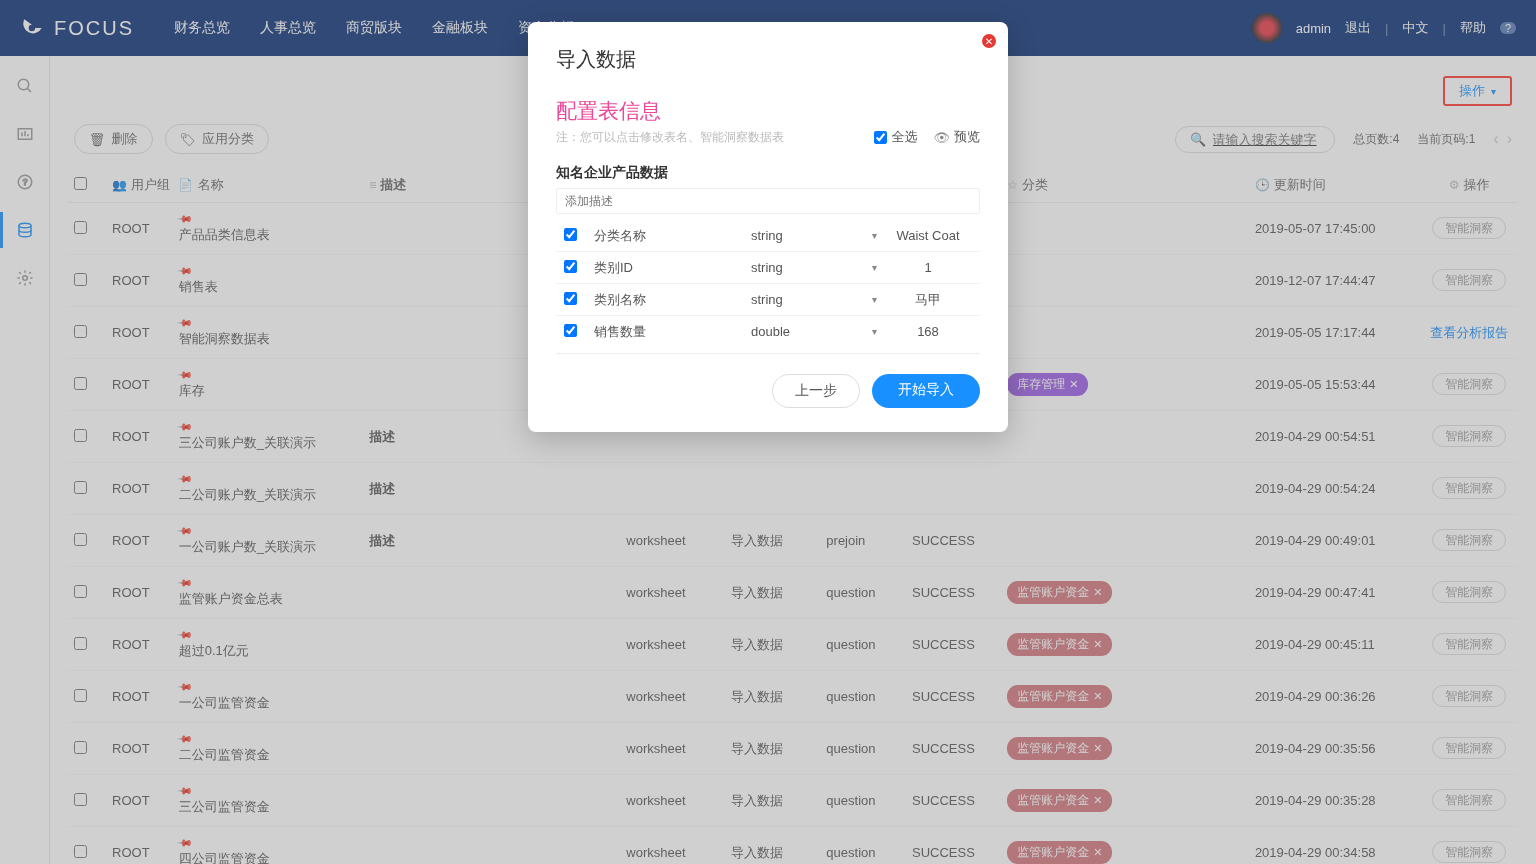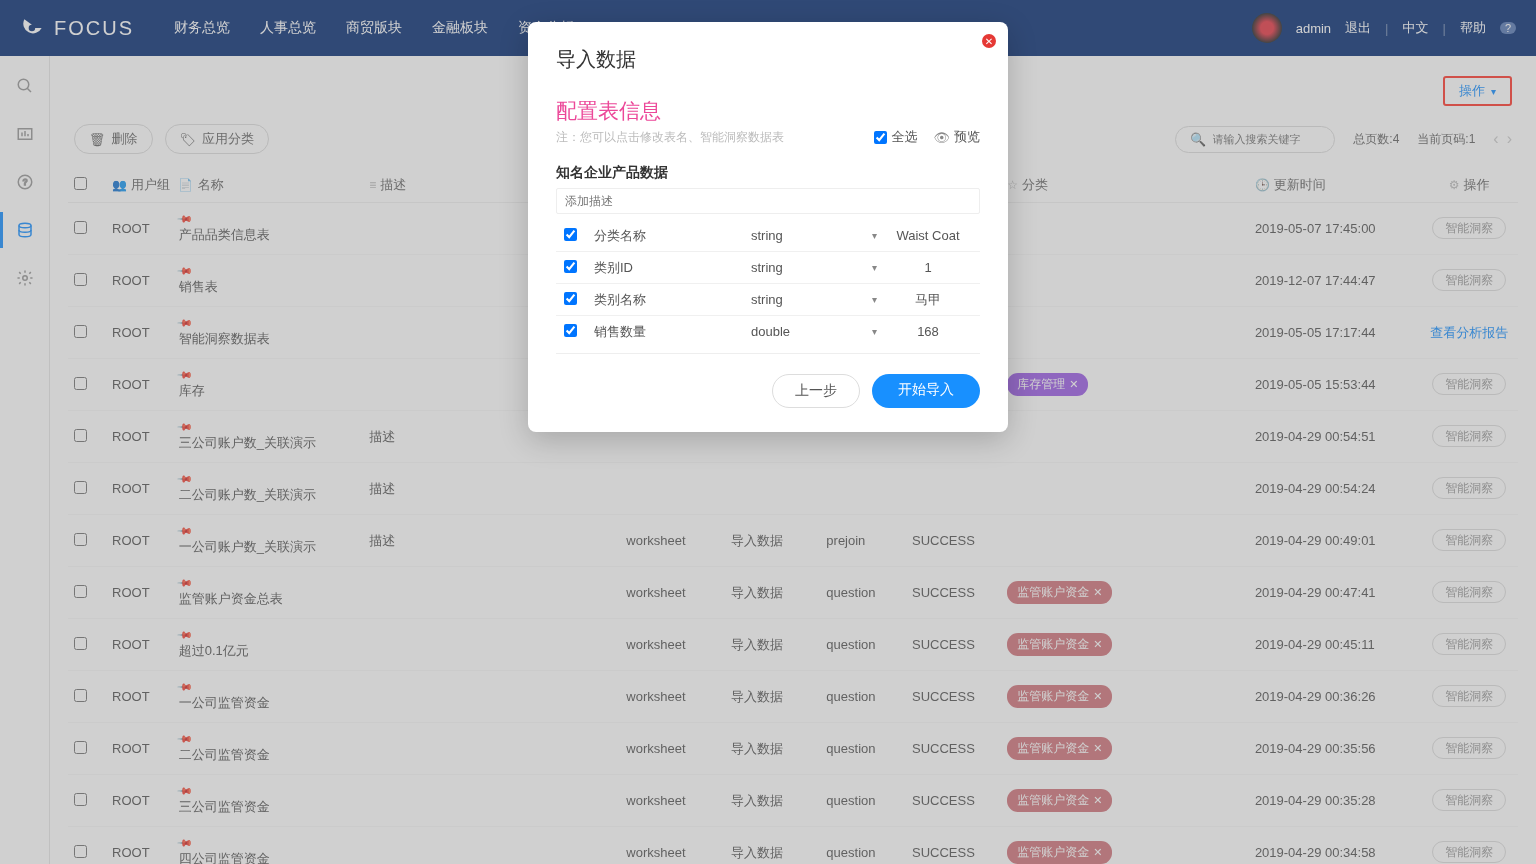--- a/index.html
+++ b/index.html
@@ -24,32 +24,32 @@
 .side-icon.active-bar::before { content:""; position:absolute; left:-15px; top:-8px; bottom:-8px; width:3px; background:#1890ff; }
 
 
 .main { position: absolute; left: 50px; right: 0; top: 56px; bottom: 0; background: #fff; padding: 20px 18px 0 18px; overflow: hidden; }
 .top-row { display:flex; align-items:center; justify-content:flex-end; margin-bottom:18px; padding: 0 6px; }
 .op-dropdown { border: 2px solid #ff3b30; color:#1890ff; padding: 4px 14px; border-radius: 3px; display:flex; align-items:center; gap:6px; cursor:pointer; font-size:13px;}
 .toolbar { display:flex; align-items:center; gap:12px; padding: 0 6px; margin-bottom: 14px;}
 .tb-btn { border:1px solid #ddd; border-radius: 16px; padding: 5px 14px; color:#666; display:flex; align-items:center; gap:6px; cursor:pointer; font-size:13px;}
 .tb-right { margin-left:auto; display:flex; align-items:center; gap:18px;}
 .search-box { border:1px solid #ddd; border-radius: 16px; padding: 5px 14px; width: 160px; display:flex; align-items:center; gap:6px; color:#bbb;}
-.search-box input { border:none; outline:none; width:100%; font-size:11px; color:#333;}
+.search-box input { border:none; outline:none; width:100%; font-size:13px; color:#333;text-decoration:underline;}
 .page-info { color:#666; font-size:12px;}
 .pager { display:flex; gap:8px;}
 .pager span { color:#ccc; cursor:pointer; font-size:16px;}
 
 
 .table { width: 100%; }
 .thead { display:flex; align-items:center; padding: 8px 6px; border-bottom: 1px solid #f0f0f0; color:#666; font-size:13px;}
 .col-chk{width:40px;}
 .col-user{width:70px;}
 .col-name{width:200px;}
-.col-desc{width:270px;}
+.col-desc{width:270px;font-weight:bold;}
 .col-type{width:110px;}
 .col-src{width:100px;}
 .col-iptype{width:90px;}
 .col-status{width:100px;}
 .col-tag{width:260px;}
 .col-time{width:180px;}
 .col-act{width:90px;text-align:center;}
 .th-icon{color:#bbb;margin-right:4px;font-size:12px;}
 
 .trow { display:flex; align-items:center; padding: 10px 6px; border-bottom: 1px solid #f7f7f7; font-size:13px; color:#555;}

